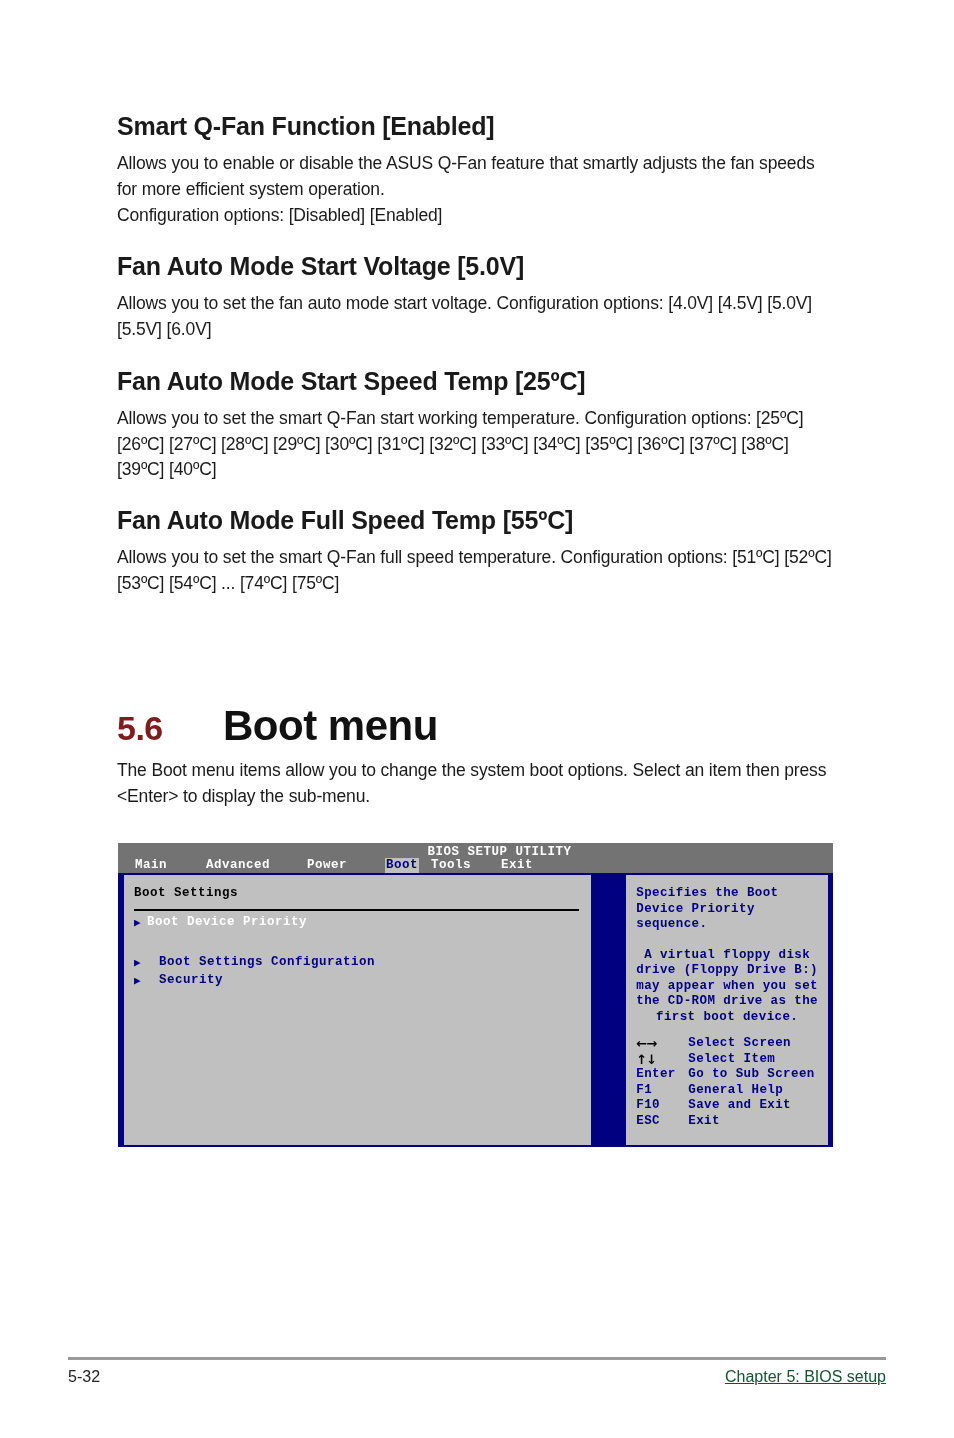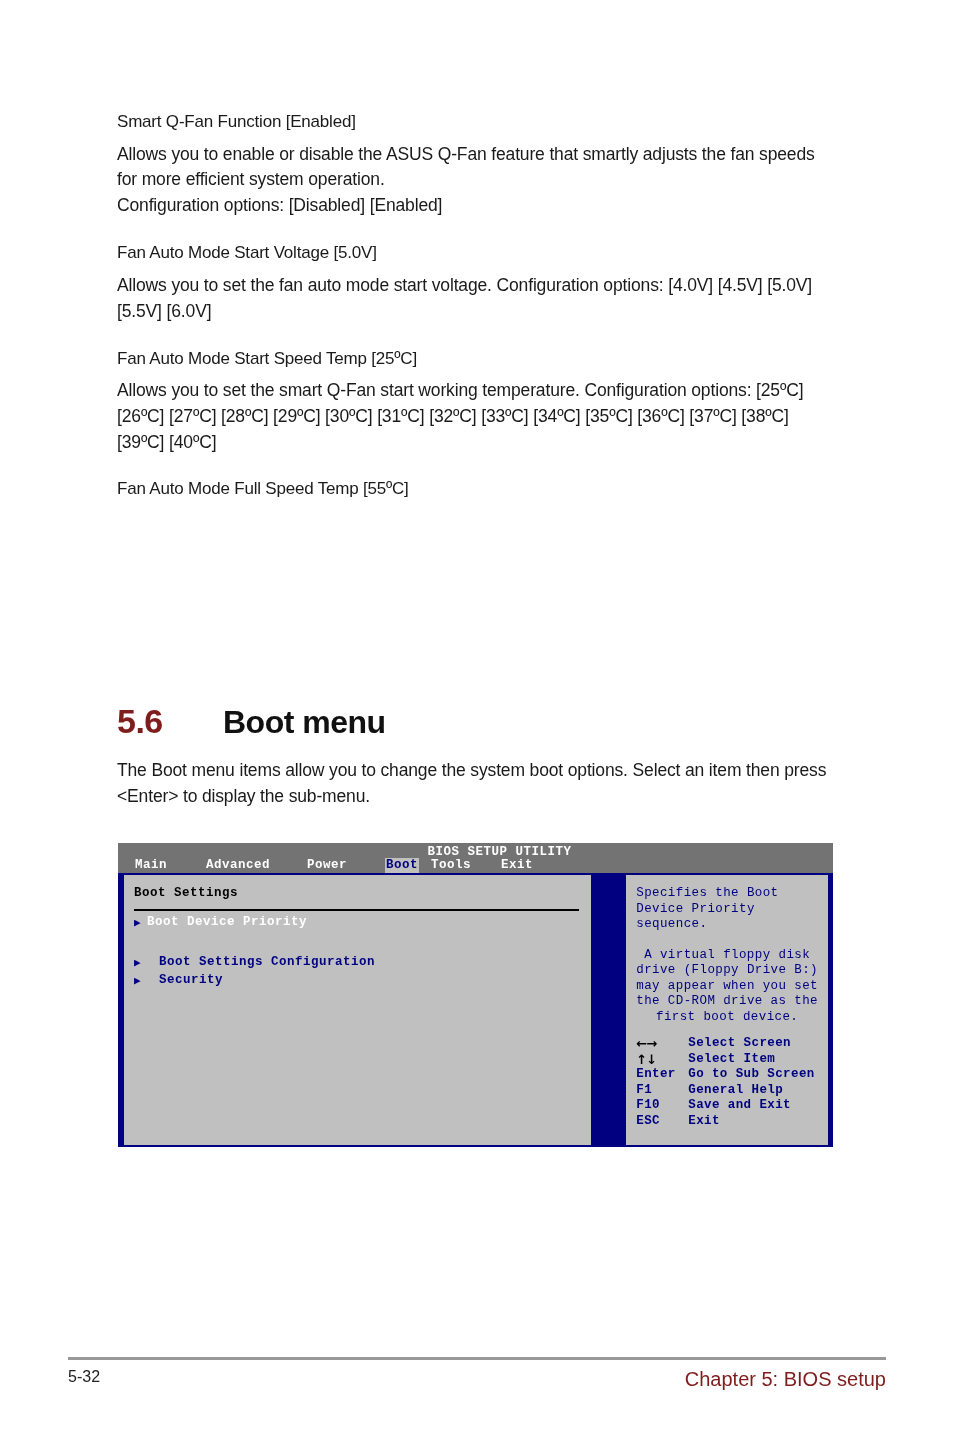--- a/index.html
+++ b/index.html
@@ -25,22 +25,22 @@
   }
 
   .doc-content {
     position: absolute;
     left: 117px;
     top: 112px;
     width: 716px;
   }
 
   h3.item-title {
-    font-size: 17px;
-    font-weight: normal;
+    font-size: 25px;
+    font-weight: bold;
     letter-spacing: -0.2px;
     margin: 0 0 10px 0;
     line-height: 1.15;
     color: #1a1a1a;
   }
 
   p.item-body {
     font-size: 17.5px;
     line-height: 1.48;
     margin: 0;
@@ -65,21 +65,21 @@
     align-items: baseline;
   }
   .section-num {
     font-size: 34px;
     font-weight: bold;
     letter-spacing: -0.5px;
     width: 106px;
     color: #7f1d1d;
   }
   .section-name {
-    font-size: 32px;
+    font-size: 42px;
     font-weight: bold;
     letter-spacing: -0.5px;
     color: #111111;
     text-align: right;
   }
 
   .section-intro {
     position: absolute;
     left: 117px;
     top: 758px;
@@ -203,21 +203,21 @@
     color: #000080;
   }
   .bios-row.selected .bios-label {
     color: #ffffff;
   }
   .bios-row.indent .bios-label { padding-left: 12px; }
   .gap-row { height: 22px; }
 
   .help-text {
     color: #000080;
-    font-weight: normal;
+    font-weight: bold;
     letter-spacing: 0.4px;
     white-space: pre;
     line-height: 15.5px;
   }
   .help-gap { height: 15px; }
 
   .legend {
     position: absolute;
     left: 10px;
     bottom: 16px;
@@ -269,22 +269,23 @@
     position: absolute;
     left: 68px;
     top: 1368px;
     font-size: 16px;
     color: #222222;
   }
   .footer-right {
     position: absolute;
     right: 68px;
     top: 1368px;
-    font-size: 20px;
-    color: #7f1d1d;
+    font-size: 16px;
+    color: #14532d;
+    text-decoration: underline;
   }
 </style>
 </head>
 <body>
 
 <div class="page">
 
   <div class="doc-content">
 
     <div class="block b1">
@@ -298,20 +299,21 @@
       <p class="item-body" style="white-space: pre-line;">Allows you to set the fan auto mode start voltage. Configuration options: [4.0V] [4.5V] [5.0V] [5.5V] [6.0V]</p>
     </div>
 
     <div class="block b3">
       <h3 class="item-title">Fan Auto Mode Start Speed Temp [25ºC]</h3>
       <p class="item-body" style="white-space: pre-line;">Allows you to set the smart Q-Fan start working temperature. Configuration options: [25ºC] [26ºC] [27ºC] [28ºC] [29ºC] [30ºC] [31ºC] [32ºC] [33ºC] [34ºC] [35ºC] [36ºC] [37ºC] [38ºC] [39ºC] [40ºC]</p>
     </div>
 
     <div class="block">
       <h3 class="item-title">Fan Auto Mode Full Speed Temp [55ºC]</h3>
+      <p class="item-body" style="white-space: pre-line;">Allows you to set the smart Q-Fan full speed temperature. Configuration options: [51ºC] [52ºC] [53ºC] [54ºC] ... [74ºC] [75ºC]</p>
     </div>
 
   </div>
 
   <div class="section-head">
     <span class="section-num">5.6</span>
     <span class="section-name">Boot menu</span>
   </div>
 
   <div class="section-intro">The Boot menu items allow you to change the system boot options. Select an item then press &lt;Enter&gt; to display the sub-menu.</div>

